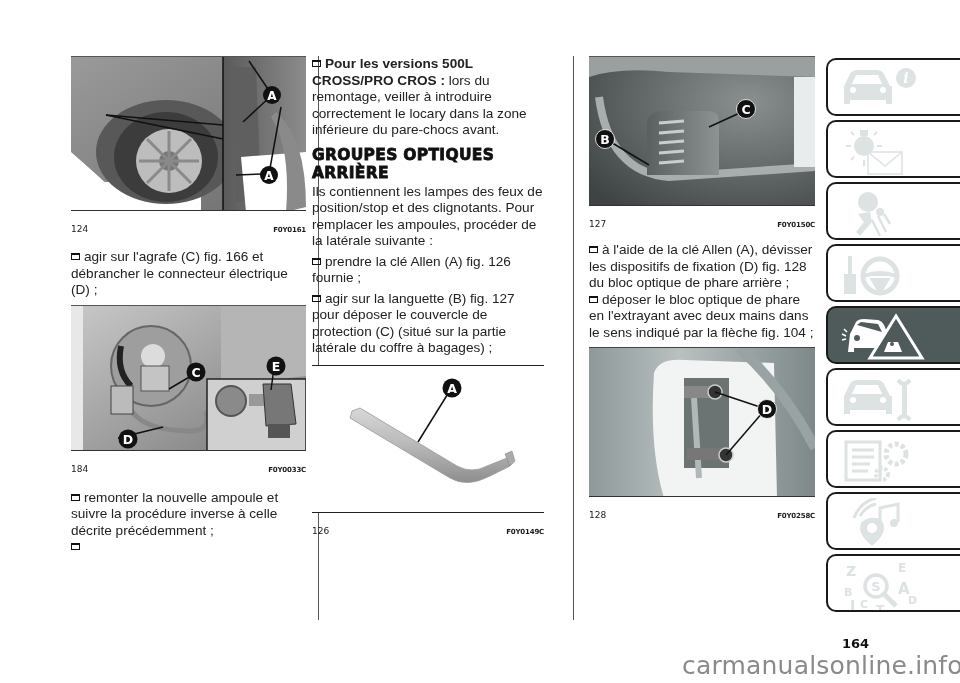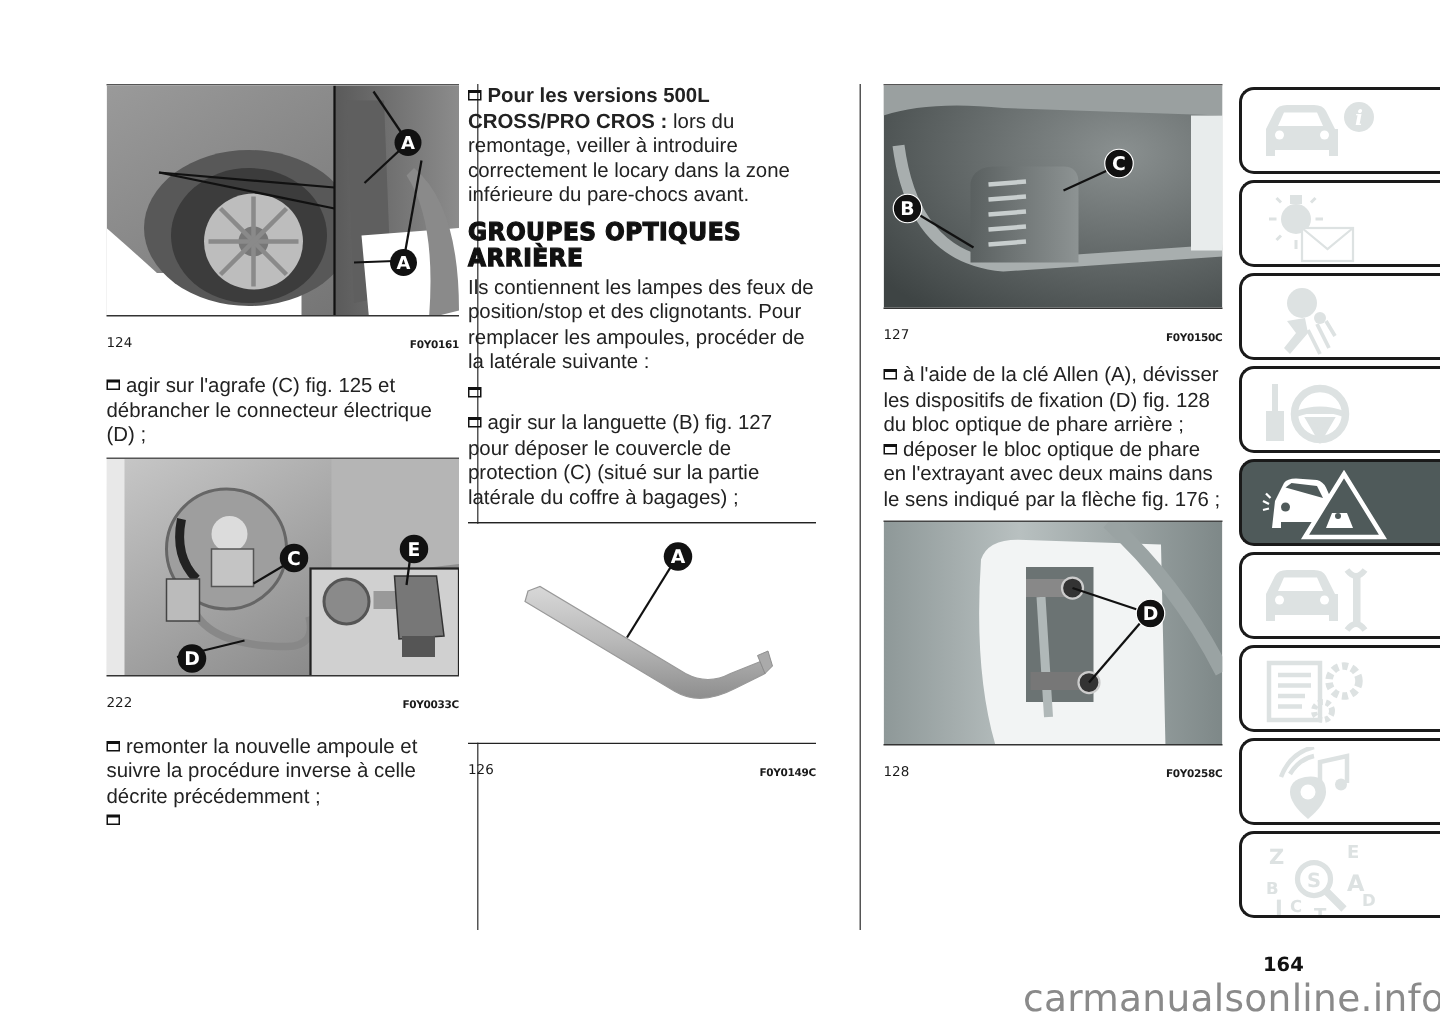--- a/index.html
+++ b/index.html
@@ -89,21 +89,21 @@
         </g>
       </svg>
     </div>
     <div class="fig-cap">
       <span class="fig-num">124</span>
       <span class="fig-code">F0Y0161</span>
     </div>
   </div>
 
   <div style="height:15px"></div>
-  <div class="p"><span class="bullet"></span><span>agir sur l'agrafe (C) fig. 125 et débrancher le connecteur électrique (D) ;</span></div>
+  <div class="p"><span class="bullet"></span><span>agir sur l'agrafe (C) fig. 166 et débrancher le connecteur électrique (D) ;</span></div>
 
   <div style="height:6px"></div>
   <div class="fig">
     <div class="fig-frame" style="height:146px">
       <svg width="235" height="146" viewBox="0 0 235 146">
         <defs>
           <linearGradient id="g125a" x1="0" y1="0" x2="1" y2="1">
               <stop offset="0" stop-color="#c8c8c8"></stop>
               <stop offset="1" stop-color="#7a7a7a"></stop>
             </linearGradient>
@@ -129,37 +129,37 @@
         </g>
         <circle cx="125" cy="66" r="9.5" fill="#111"></circle>
         <text x="125" y="70.5" font-family="DejaVu Sans, sans-serif" font-weight="bold" font-size="12.5" fill="#fff" text-anchor="middle">C</text>
         <circle cx="205" cy="60" r="9.5" fill="#111"></circle>
         <text x="205" y="64.5" font-family="DejaVu Sans, sans-serif" font-weight="bold" font-size="12.5" fill="#fff" text-anchor="middle">E</text>
         <circle cx="57" cy="133" r="9.5" fill="#111"></circle>
         <text x="57" y="137.5" font-family="DejaVu Sans, sans-serif" font-weight="bold" font-size="12.5" fill="#fff" text-anchor="middle">D</text>
       </svg>
     </div>
     <div class="fig-cap">
-      <span class="fig-num">222</span>
+      <span class="fig-num">184</span>
       <span class="fig-code">F0Y0033C</span>
     </div>
   </div>
 
   <div style="height:12px"></div>
   <div class="gap"></div>
   <div class="p"><span class="bullet"></span><span>remonter la nouvelle ampoule et suivre la procédure inverse à celle décrite précédemment ;</span></div>
   <div class="p"><span class="bullet"></span></div>
 </div>
 
 <div class="col col2">
   <div class="p"><span class="bullet"></span><span class="bold">Pour les versions 500L CROSS/PRO CROS :</span><span> lors du remontage, veiller à introduire correctement le locary dans la zone inférieure du pare-chocs avant.</span></div>
   <div class="heading">GROUPES OPTIQUES ARRIÈRE</div>
   <div class="p" style="margin-top:3px">Ils contiennent les lampes des feux de position/stop et des clignotants. Pour remplacer les ampoules, procéder de la latérale suivante :</div>
   <div class="gap"></div>
-  <div class="p"><span class="bullet"></span></div>
+  <div class="p"><span class="bullet"></span><span>prendre la clé Allen (A) fig. 126 fournie ;</span></div>
   <div class="gap"></div>
   <div class="p"><span class="bullet"></span><span>agir sur la languette (B) fig. 127 pour déposer le couvercle de protection (C) (situé sur la partie latérale du coffre à bagages) ;</span></div>
 
   <div style="height:8px"></div>
   <div class="fig">
     <div class="fig-frame" style="height:148px; border-top:1.5px solid #222; border-bottom:1.5px solid #222">
       <svg width="232" height="148" viewBox="0 0 232 148">
         <defs>
           <linearGradient id="g126" x1="0" y1="0" x2="0" y2="1">
               <stop offset="0" stop-color="#d8d8d8"></stop>
@@ -217,21 +217,21 @@
       </svg>
     </div>
     <div class="fig-cap">
       <span class="fig-num">127</span>
       <span class="fig-code">F0Y0150C</span>
     </div>
   </div>
 
   <div style="height:13px"></div>
   <div class="p"><span class="bullet"></span><span>à l'aide de la clé Allen (A), dévisser les dispositifs de fixation (D) fig. 128 du bloc optique de phare arrière ;</span></div>
-  <div class="p"><span class="bullet"></span><span>déposer le bloc optique de phare en l'extrayant avec deux mains dans le sens indiqué par la flèche fig. 176 ;</span></div>
+  <div class="p"><span class="bullet"></span><span>déposer le bloc optique de phare en l'extrayant avec deux mains dans le sens indiqué par la flèche fig. 104 ;</span></div>
 
   <div style="height:6px"></div>
   <div class="fig">
     <div class="fig-frame" style="height:150px; border-top:1.5px solid #444">
       <svg width="226" height="150" viewBox="0 0 226 150">
         <defs>
           <linearGradient id="g128" x1="0" y1="0" x2="1" y2="0">
               <stop offset="0" stop-color="#8e9898"></stop>
               <stop offset="0.4" stop-color="#b8c0c0"></stop>
               <stop offset="1" stop-color="#7e8888"></stop>

